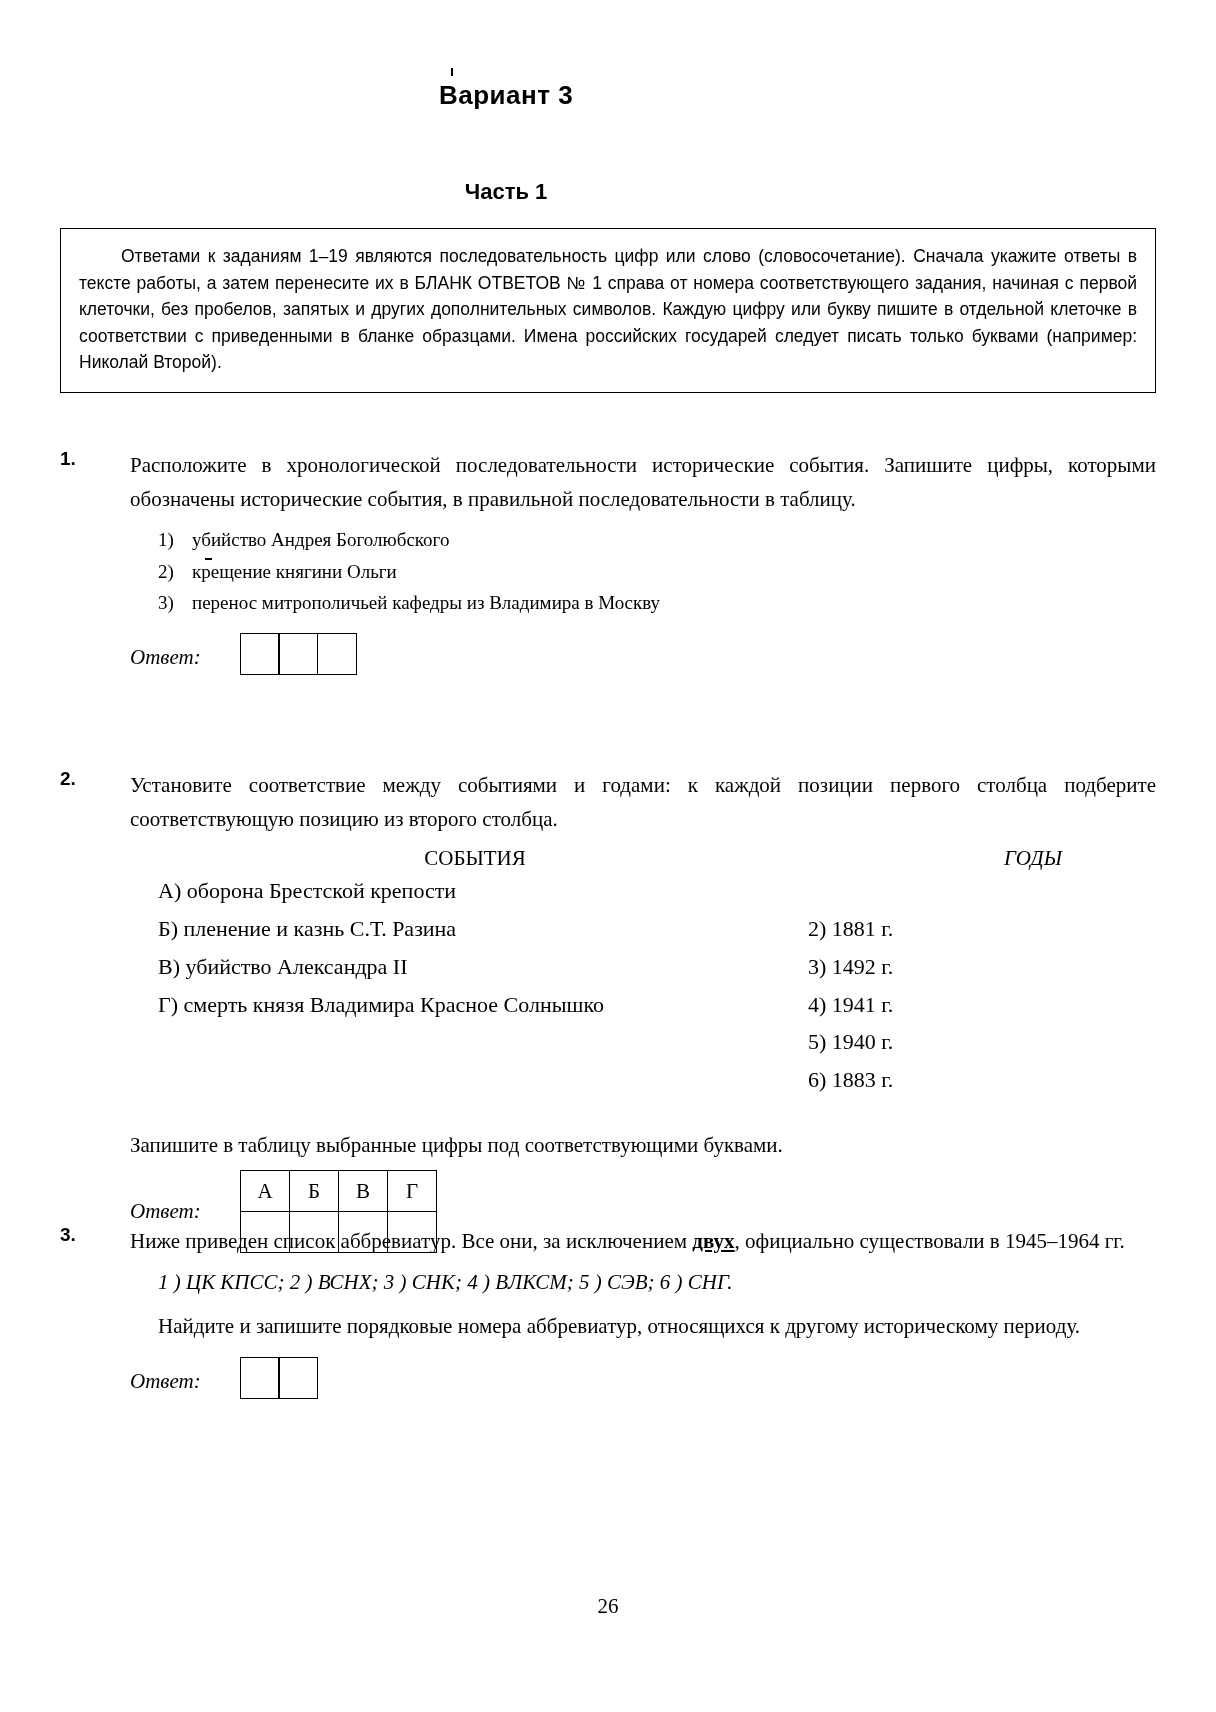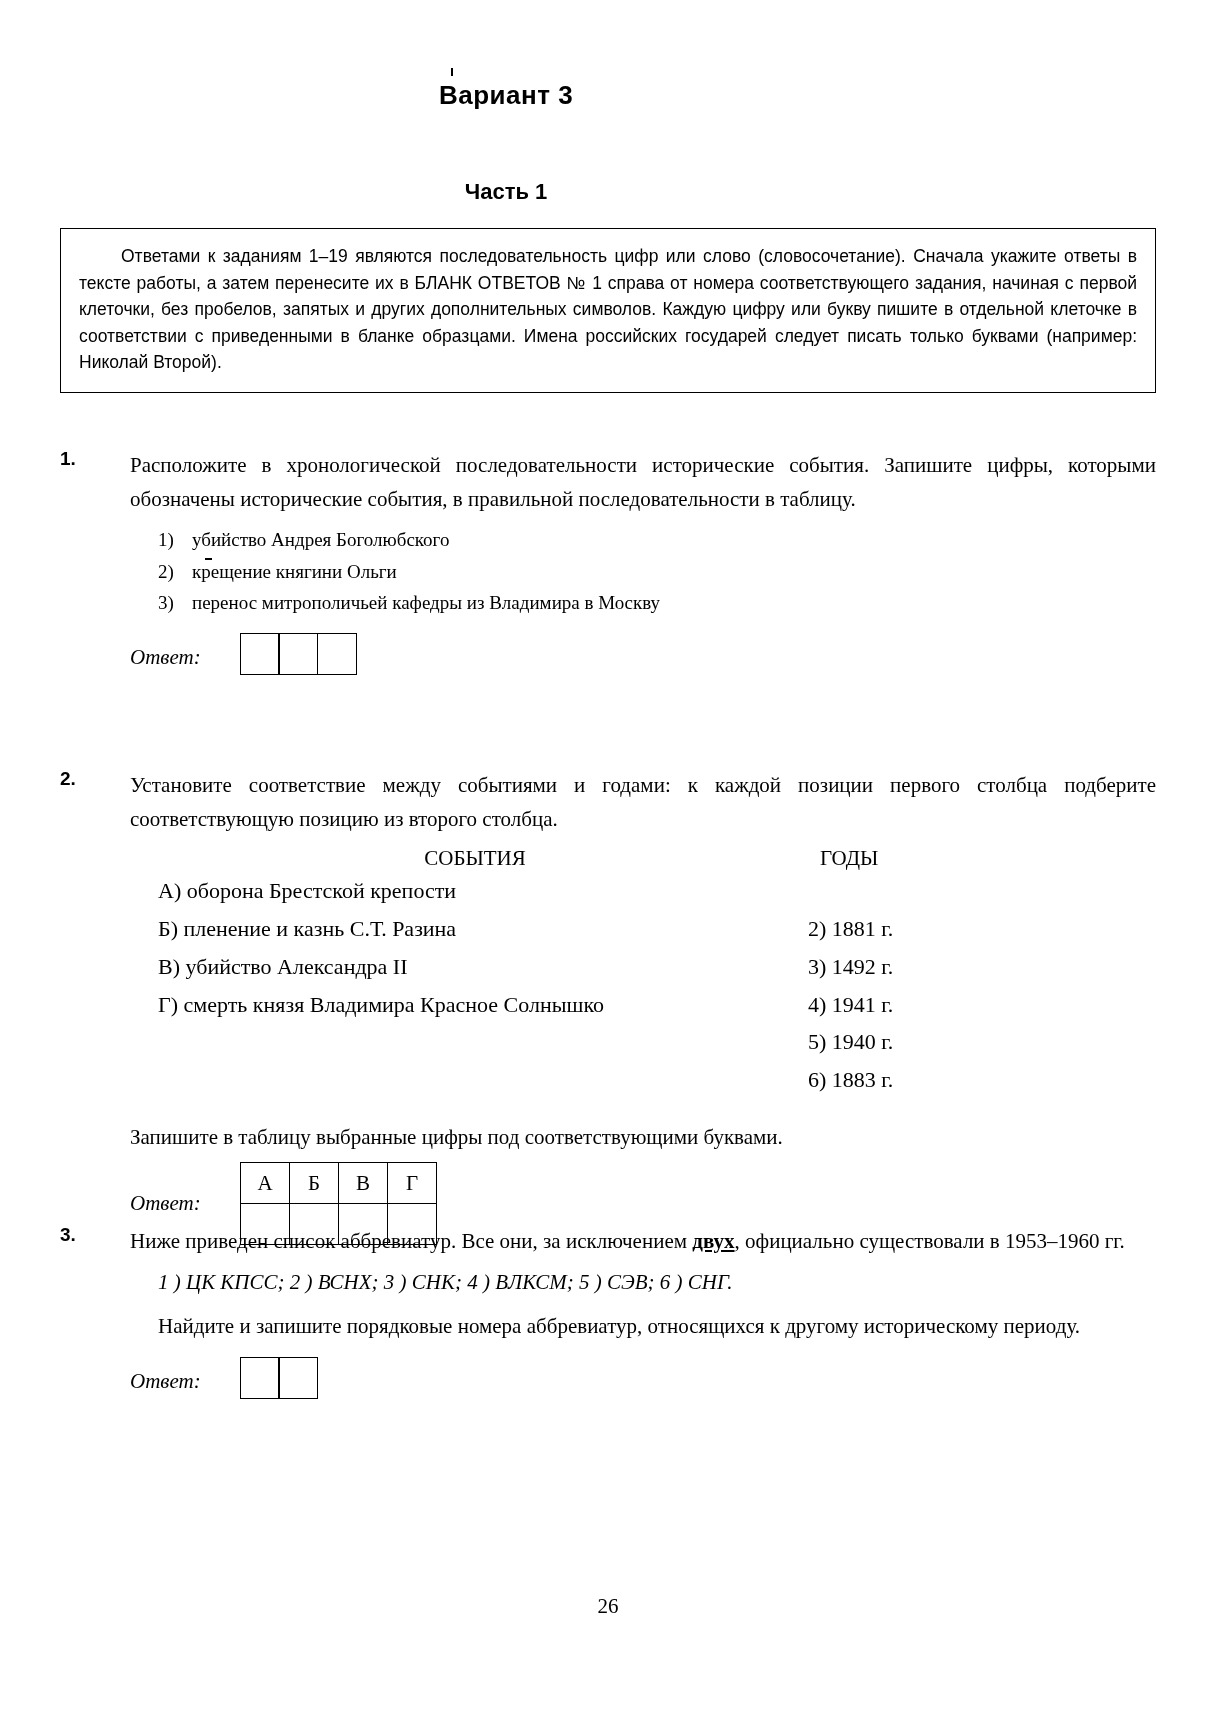--- a/index.html
+++ b/index.html
@@ -138,44 +138,45 @@
     gap: 12px;
   }
   .col-left-head {
     width: 620px;
     text-align: center;
     padding-left: 70px;
     box-sizing: border-box;
   }
   .col-right-head {
     width: 300px;
-    text-align: left;
+    text-align: right;
     padding-left: 58px;
     box-sizing: border-box;
+    font-style: italic;
   }
   .match-row {
     display: flex;
     font-family: "Liberation Serif", serif;
     font-size: 22px;
     line-height: 1.72;
   }
   .col-left {
     width: 620px;
     padding-left: 28px;
     box-sizing: border-box;
   }
   .col-right {
     width: 300px;
     padding-left: 58px;
     box-sizing: border-box;
   }
   .sentence {
     font-family: "Liberation Serif", serif;
     font-size: 21px;
-    margin-top: 26px;
+    margin-top: 34px;
   }
 
   
   .grid-answer {
     display: flex;
     align-items: center;
     margin-top: 12px;
   }
   .grid-label {
     font-family: "Liberation Serif", serif;
@@ -363,21 +364,21 @@
             </tr>
           </tbody>
             </table>
         </div>
       </div>
     </div>
 
     <div class="task" style="top: 1224px;">
       <div class="task-num">3.</div>
       <div class="task-body">
-        <div class="q-text"><span>Ниже приведен список аббревиатур. Все они, за исключением </span><span class="bold-u">двух</span><span>, официально существовали в 1953–1960 гг.</span></div>
+        <div class="q-text"><span>Ниже приведен список аббревиатур. Все они, за исключением </span><span class="bold-u">двух</span><span>, официально существовали в 1945–1964 гг.</span></div>
 
         <div class="italic-list">1 ) ЦК КПСС; 2 ) ВСНХ; 3 ) СНК; 4 ) ВЛКСМ; 5 ) СЭВ; 6 ) СНГ.</div>
 
         <div class="q-text" style="margin-top:14px; text-indent:28px;"><span>Найдите и запишите </span><span class="uline">порядковые номера</span><span> аббревиатур, относящихся к другому историческому периоду.</span></div>
 
         <div class="answer-row">
           <div class="answer-label">Ответ:</div>
           <div class="cells">
             <div class="cell"></div>
             <div class="cell"></div>

